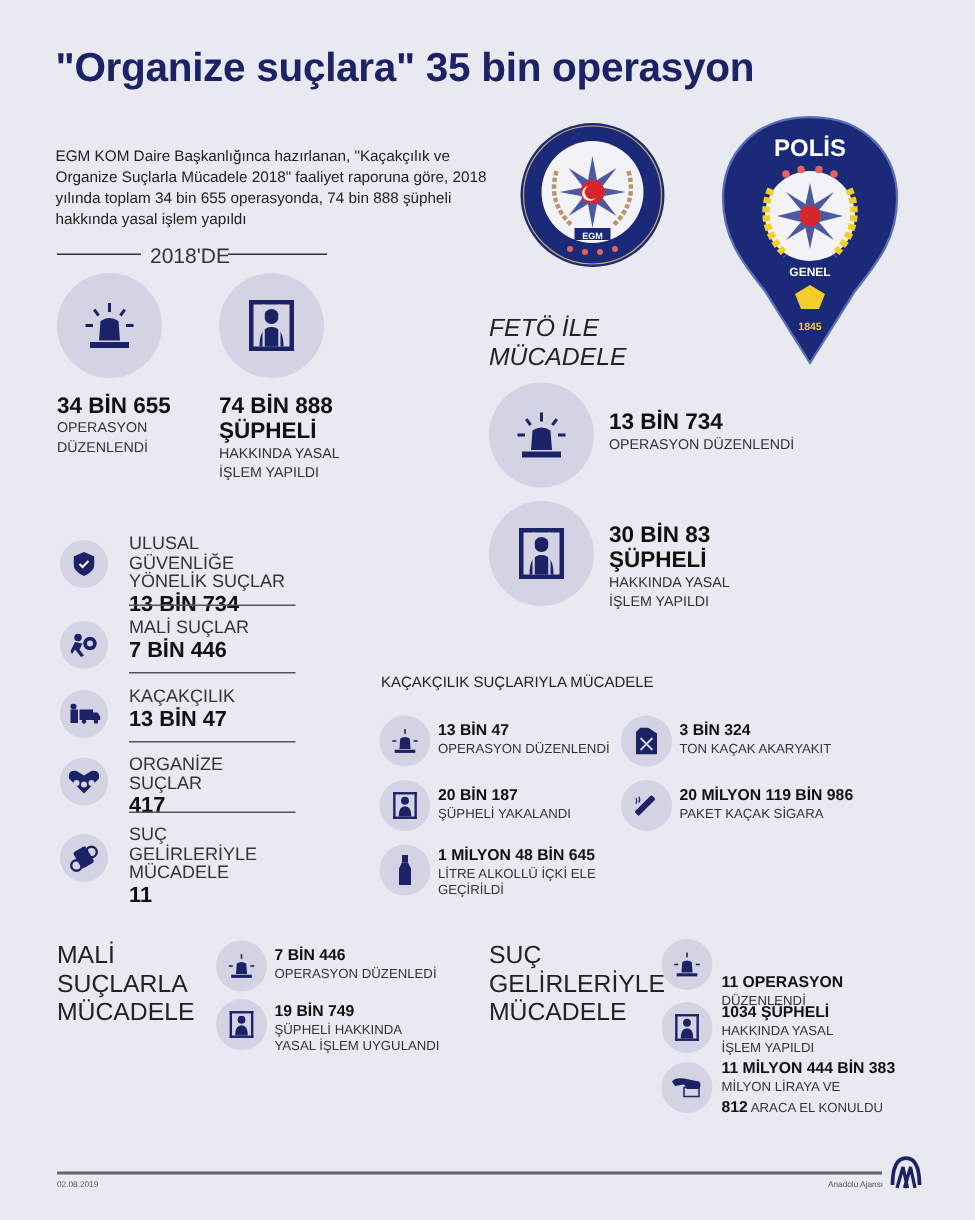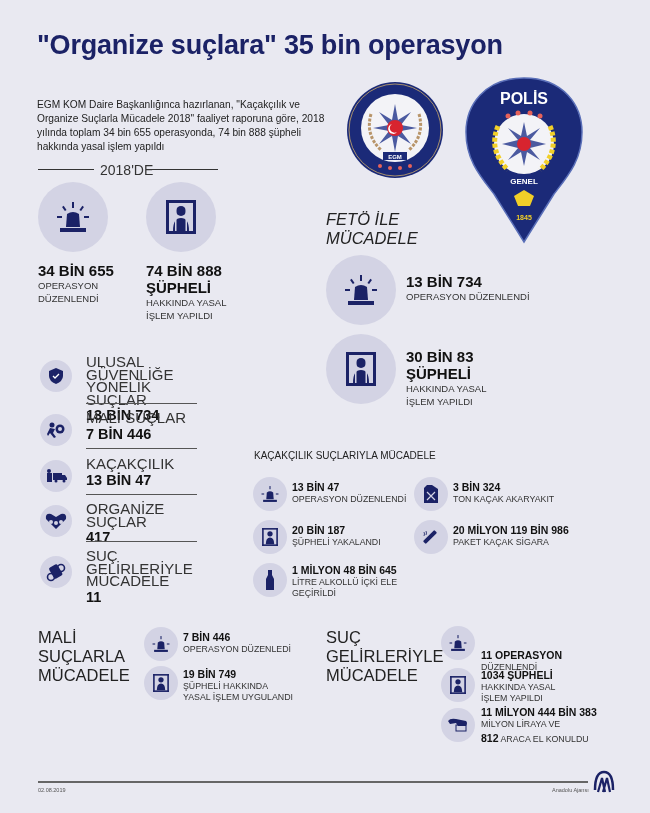--- a/index.html
+++ b/index.html
@@ -35,21 +35,21 @@
 
   
   .big-ic { width: 70px; height: 70px; }
   .bignum { font-size: 15px; font-weight: bold; color: #111; }
   .bigcap { font-size: 9.5px; color: #333; line-height: 13px; }
 
   
   .side-item { left: 40px; width: 160px; }
   .side-ic { position: absolute; left: 0; width: 32px; height: 32px; }
   .side-txt { position: absolute; left: 46px; width: 112px; }
-  .side-cap { font-size: 15px; color: #333; line-height: 12.5px; }
+  .side-cap { font-size: 12px; color: #333; line-height: 12.5px; }
   .side-num { font-size: 14.5px; font-weight: bold; color: #111; line-height: 18px; }
   .side-rule { position: absolute; left: 86px; width: 111px; height: 1px; background: #555; }
 
   .section-h { font-size: 16.5px; color: #222; line-height: 19px; }
 
   .small-ic { width: 34px; height: 34px; }
   .snum { font-size: 10.5px; font-weight: bold; color: #111; line-height: 13px; }
   .scap { font-size: 8.8px; color: #333; line-height: 11px; }
 
   .footer-rule { left: 38px; top: 781px; width: 550px; height: 1.5px; background: #666; }
@@ -73,21 +73,21 @@
     <circle cx="50" cy="48" r="8" fill="#d8242f"></circle>
     <path d="M47 44 a5 5 0 1 0 5 8 a4 4 0 1 1 -5 -8z" fill="#fff"></path>
     <rect x="38" y="72" width="24" height="8" fill="#1b2a78"></rect>
     <text x="50" y="79" text-anchor="middle" font-size="6" font-weight="bold" fill="#fff" font-family="Liberation Sans, sans-serif">EGM</text>
     <circle cx="35" cy="86" r="2" fill="#e6625a"></circle>
       <circle cx="45" cy="88" r="2" fill="#e6625a"></circle>
     <circle cx="55" cy="88" r="2" fill="#e6625a"></circle>
       <circle cx="65" cy="86" r="2" fill="#e6625a"></circle>
   </svg>
 </div>
-<div class="abs" style="left:464px;top:76px;width:120px;height:168px;">
+<div class="abs" style="left:480px;top:76px;width:120px;height:168px;">
   <svg width="120" height="168" viewBox="0 0 120 168">
     <path d="M60 2 C20 2 2 30 2 56 C2 84 16 100 30 118 L60 166 L90 118 C104 100 118 84 118 56 C118 30 100 2 60 2Z" fill="#1b2a78" stroke="#5a6fb8" stroke-width="1.5"></path>
     <text x="60" y="28" text-anchor="middle" font-size="16" font-weight="bold" fill="#fff" font-family="Liberation Sans, sans-serif">POLİS</text>
     <circle cx="60" cy="68" r="30" fill="#f3f3f7"></circle>
     <path d="M34 50 Q24 74 44 94" fill="none" stroke="#f1cf28" stroke-width="5" stroke-dasharray="4 2"></path>
     <path d="M86 50 Q96 74 76 94" fill="none" stroke="#f1cf28" stroke-width="5" stroke-dasharray="4 2"></path>
     <polygon points="60,46 63,60 76,52 66,64 82,68 66,72 76,84 63,76 60,90 57,76 44,84 54,72 38,68 54,64 44,52 57,60" fill="#4b5aa0"></polygon>
     <circle cx="60" cy="68" r="7" fill="#d8242f"></circle>
     <circle cx="44" cy="40" r="2.5" fill="#e6625a"></circle>
       <circle cx="54" cy="37" r="2.5" fill="#e6625a"></circle>

